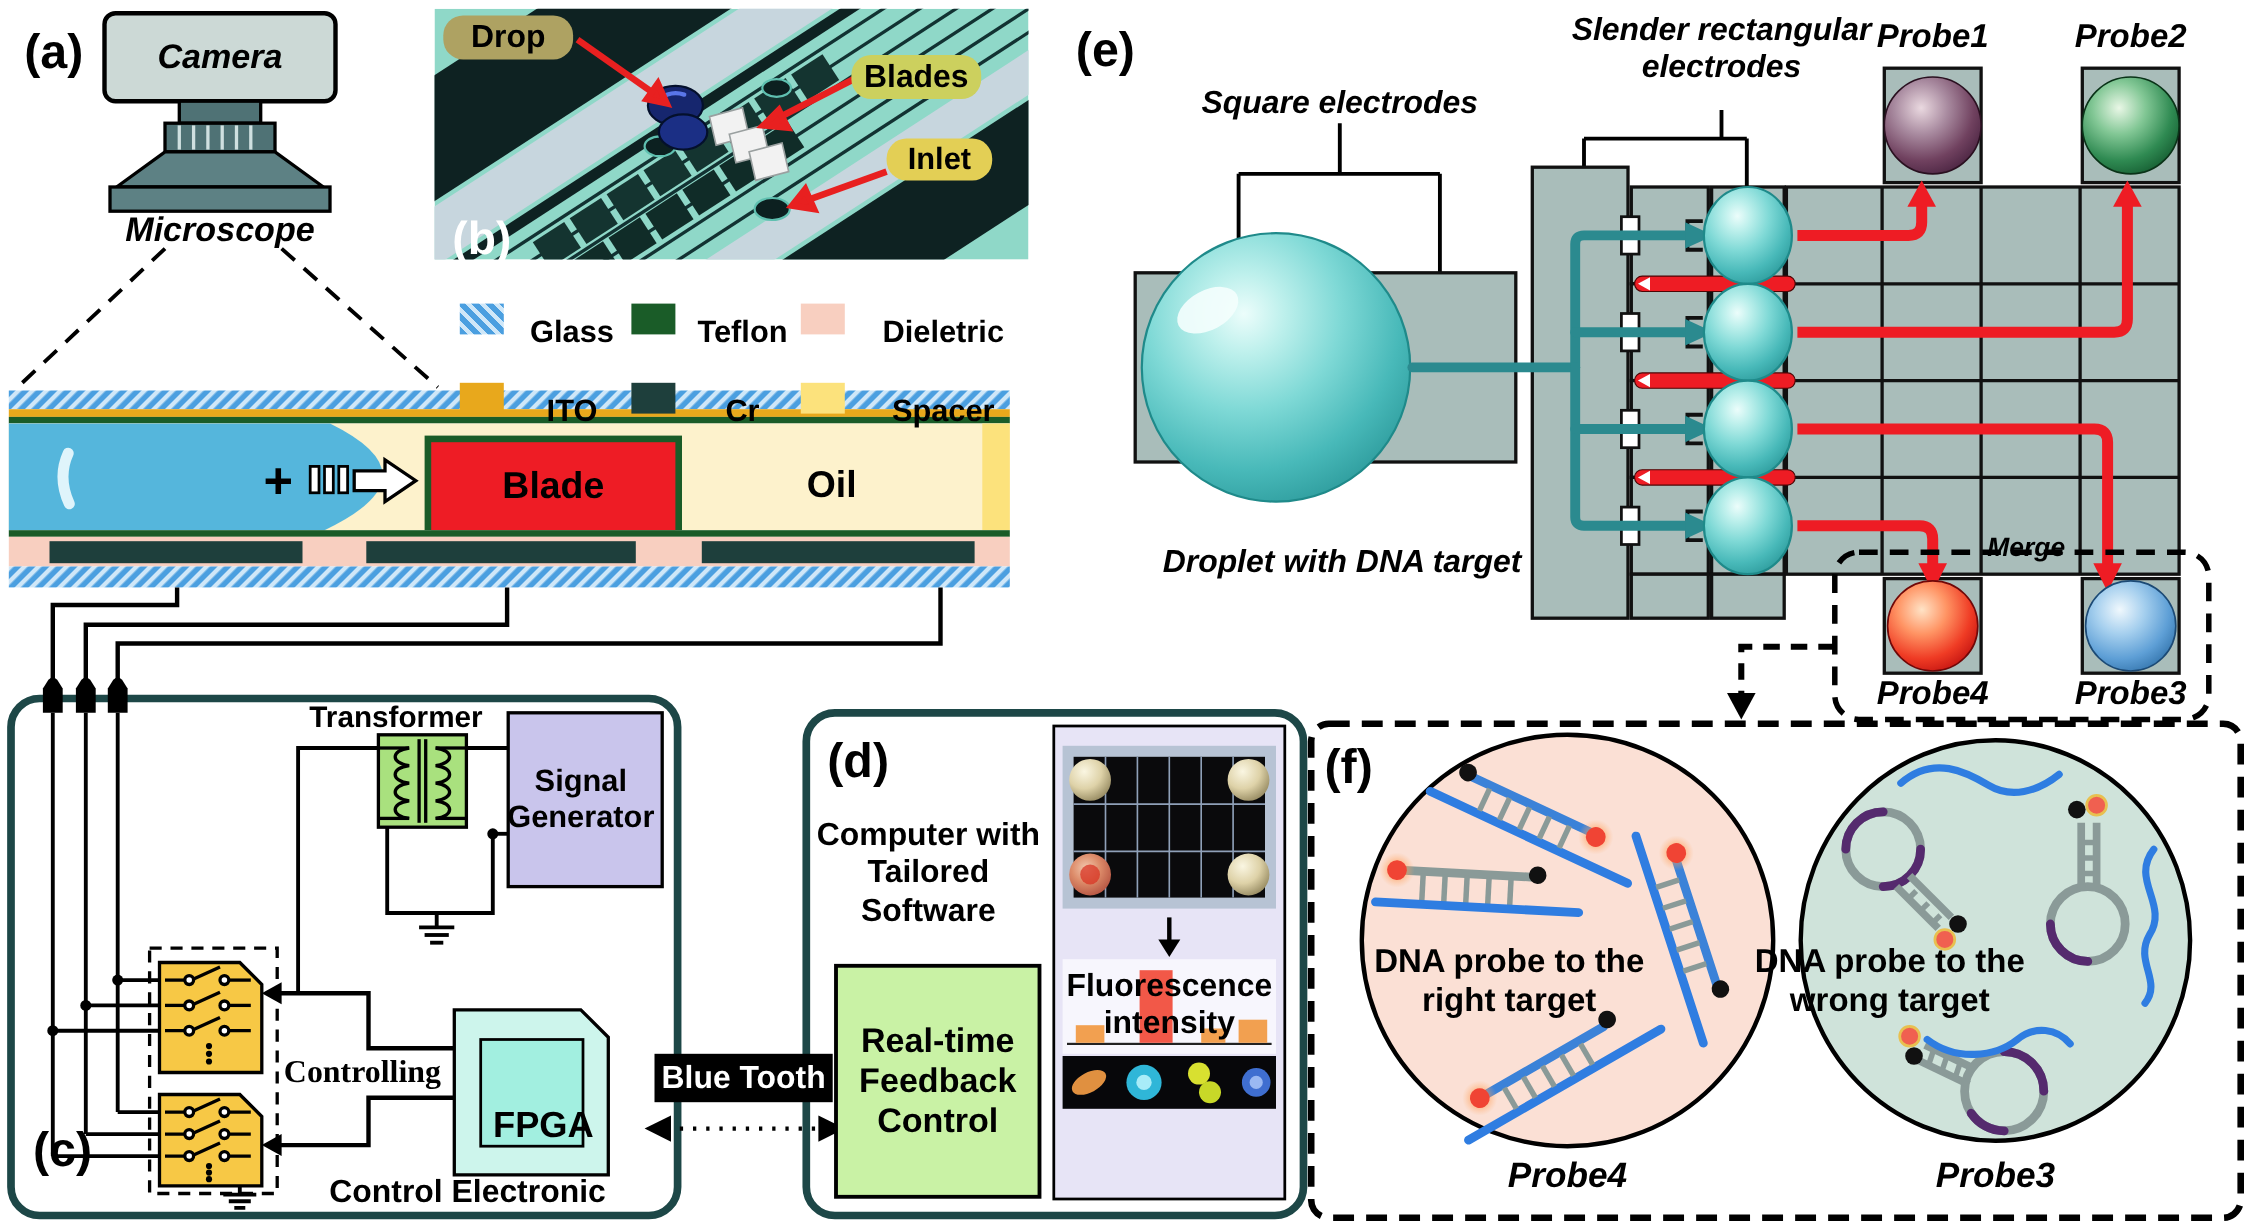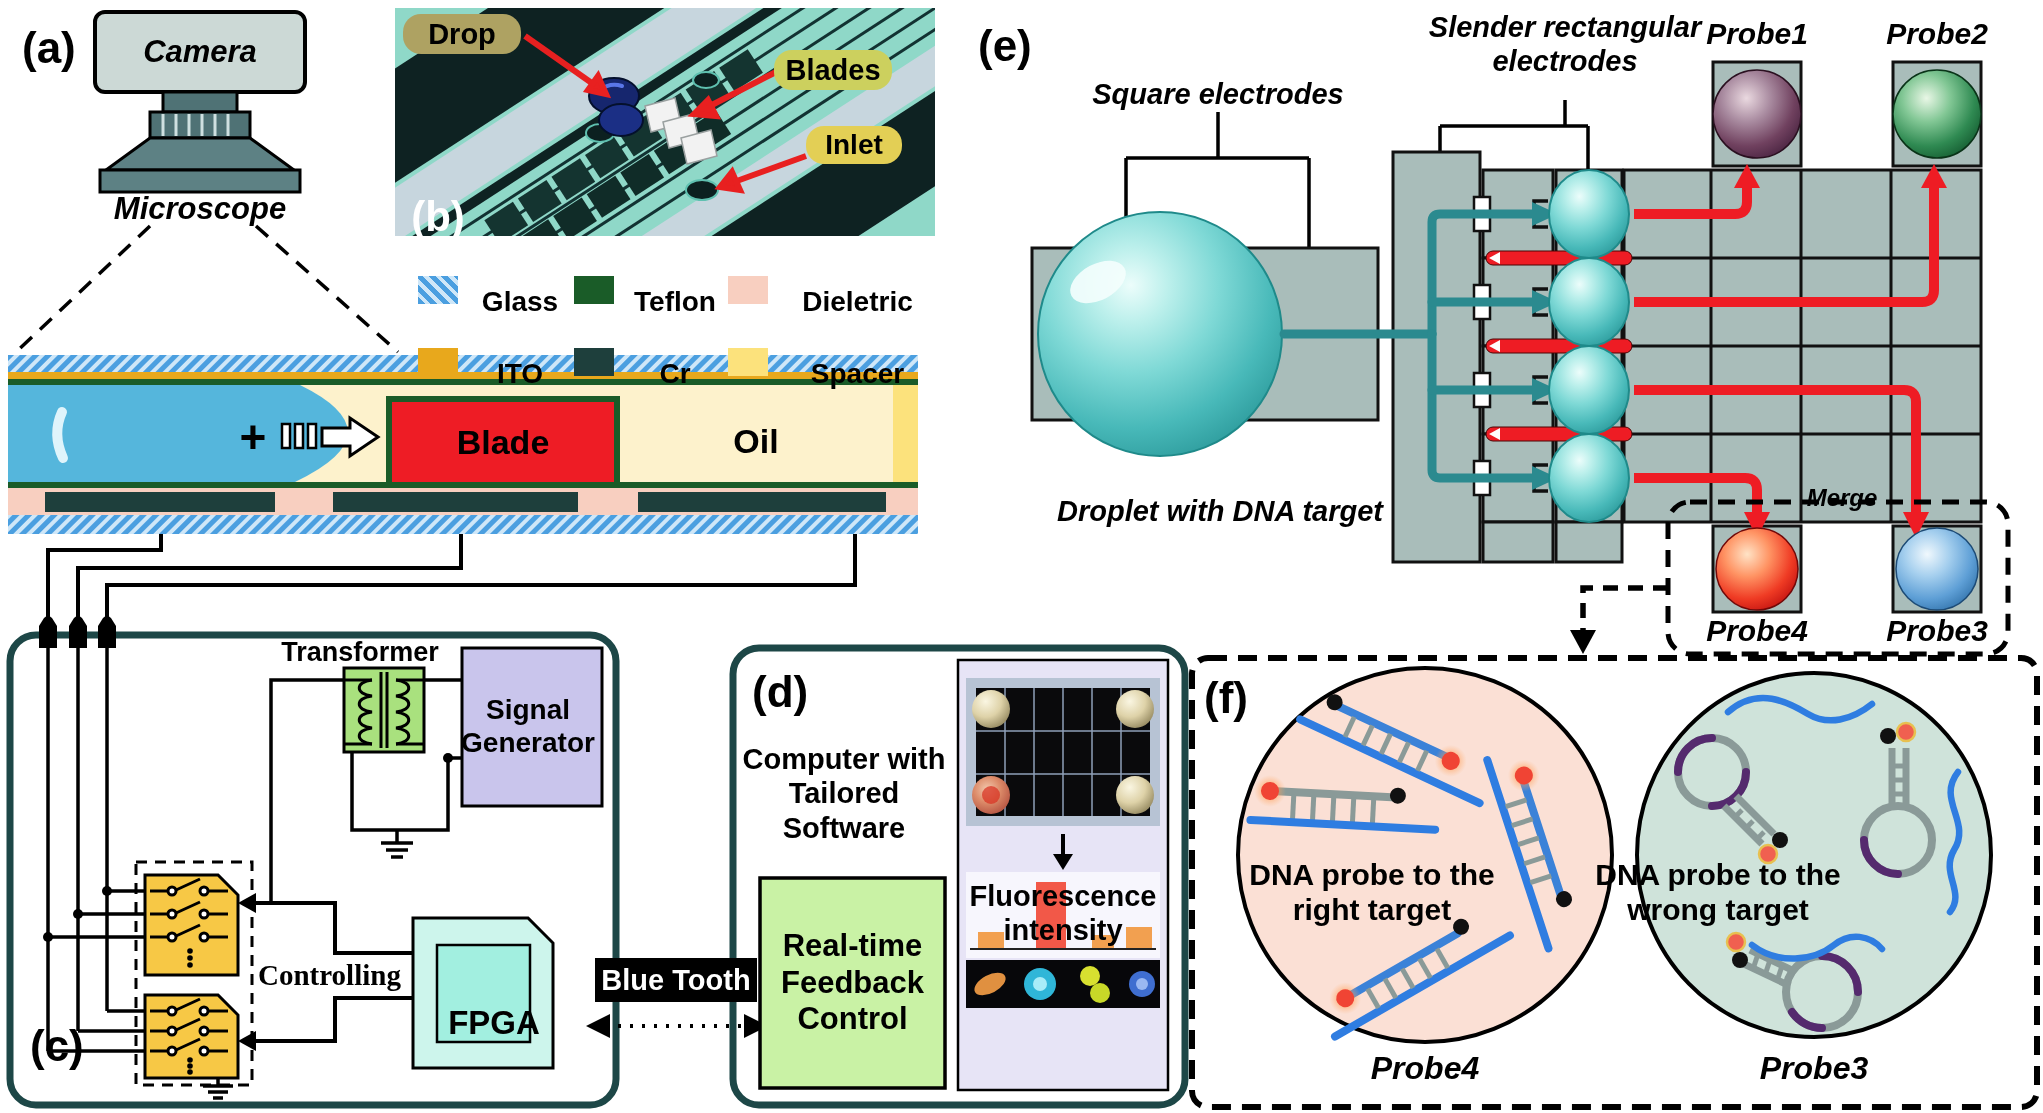--- a/index.html
+++ b/index.html
@@ -618,20 +618,21 @@
 <div class="t pill" style="left:806px;top:126px;width:96px;height:38px;font-size:28px;background:#e3cf55;">Inlet</div>
 
 <div class="t" style="left:388px;top:402px;width:230px;height:80px;font-size:34px;">Blade</div>
 <div class="t" style="left:716px;top:416px;width:80px;height:50px;font-size:34px;">Oil</div>
 <div class="t" style="left:228px;top:412px;width:50px;height:50px;font-size:46px;">+</div>
 
 <div class="t" style="left:270px;top:638px;width:180px;height:30px;font-size:27px;">Transformer</div>
 <div class="t" style="left:464px;top:676px;width:128px;height:100px;font-size:28px;">Signal Generator</div>
 <div class="t" style="left:252px;top:952px;width:155px;height:46px;font-size:29px;font-family:Liberation Serif, serif;">Controlling</div>
 <div class="t" style="left:437px;top:975px;width:114px;height:97px;font-size:33px;">FPGA</div>
+<div class="t" style="left:290px;top:1066px;width:270px;height:36px;font-size:29px;">Control Electronic</div>
 <div class="t tag" style="left:30px;top:1016px;width:90px;height:60px;">(c)</div>
 
 <div class="t white" style="left:595px;top:958px;width:162px;height:44px;font-size:29px;">Blue Tooth</div>
 
 <div class="t tag" style="left:752px;top:662px;width:90px;height:60px;">(d)</div>
 <div class="t" style="left:738px;top:726px;width:212px;height:135px;font-size:29px;">Computer with Tailored Software</div>
 <div class="t" style="left:760px;top:878px;width:185px;height:210px;font-size:31px;">Real-time Feedback Control</div>
 <div class="bars">
       <span class="base"></span>
       <span class="bar" style="left: 12px; width: 26px; height: 16px; background: rgb(242, 160, 80);"></span>

